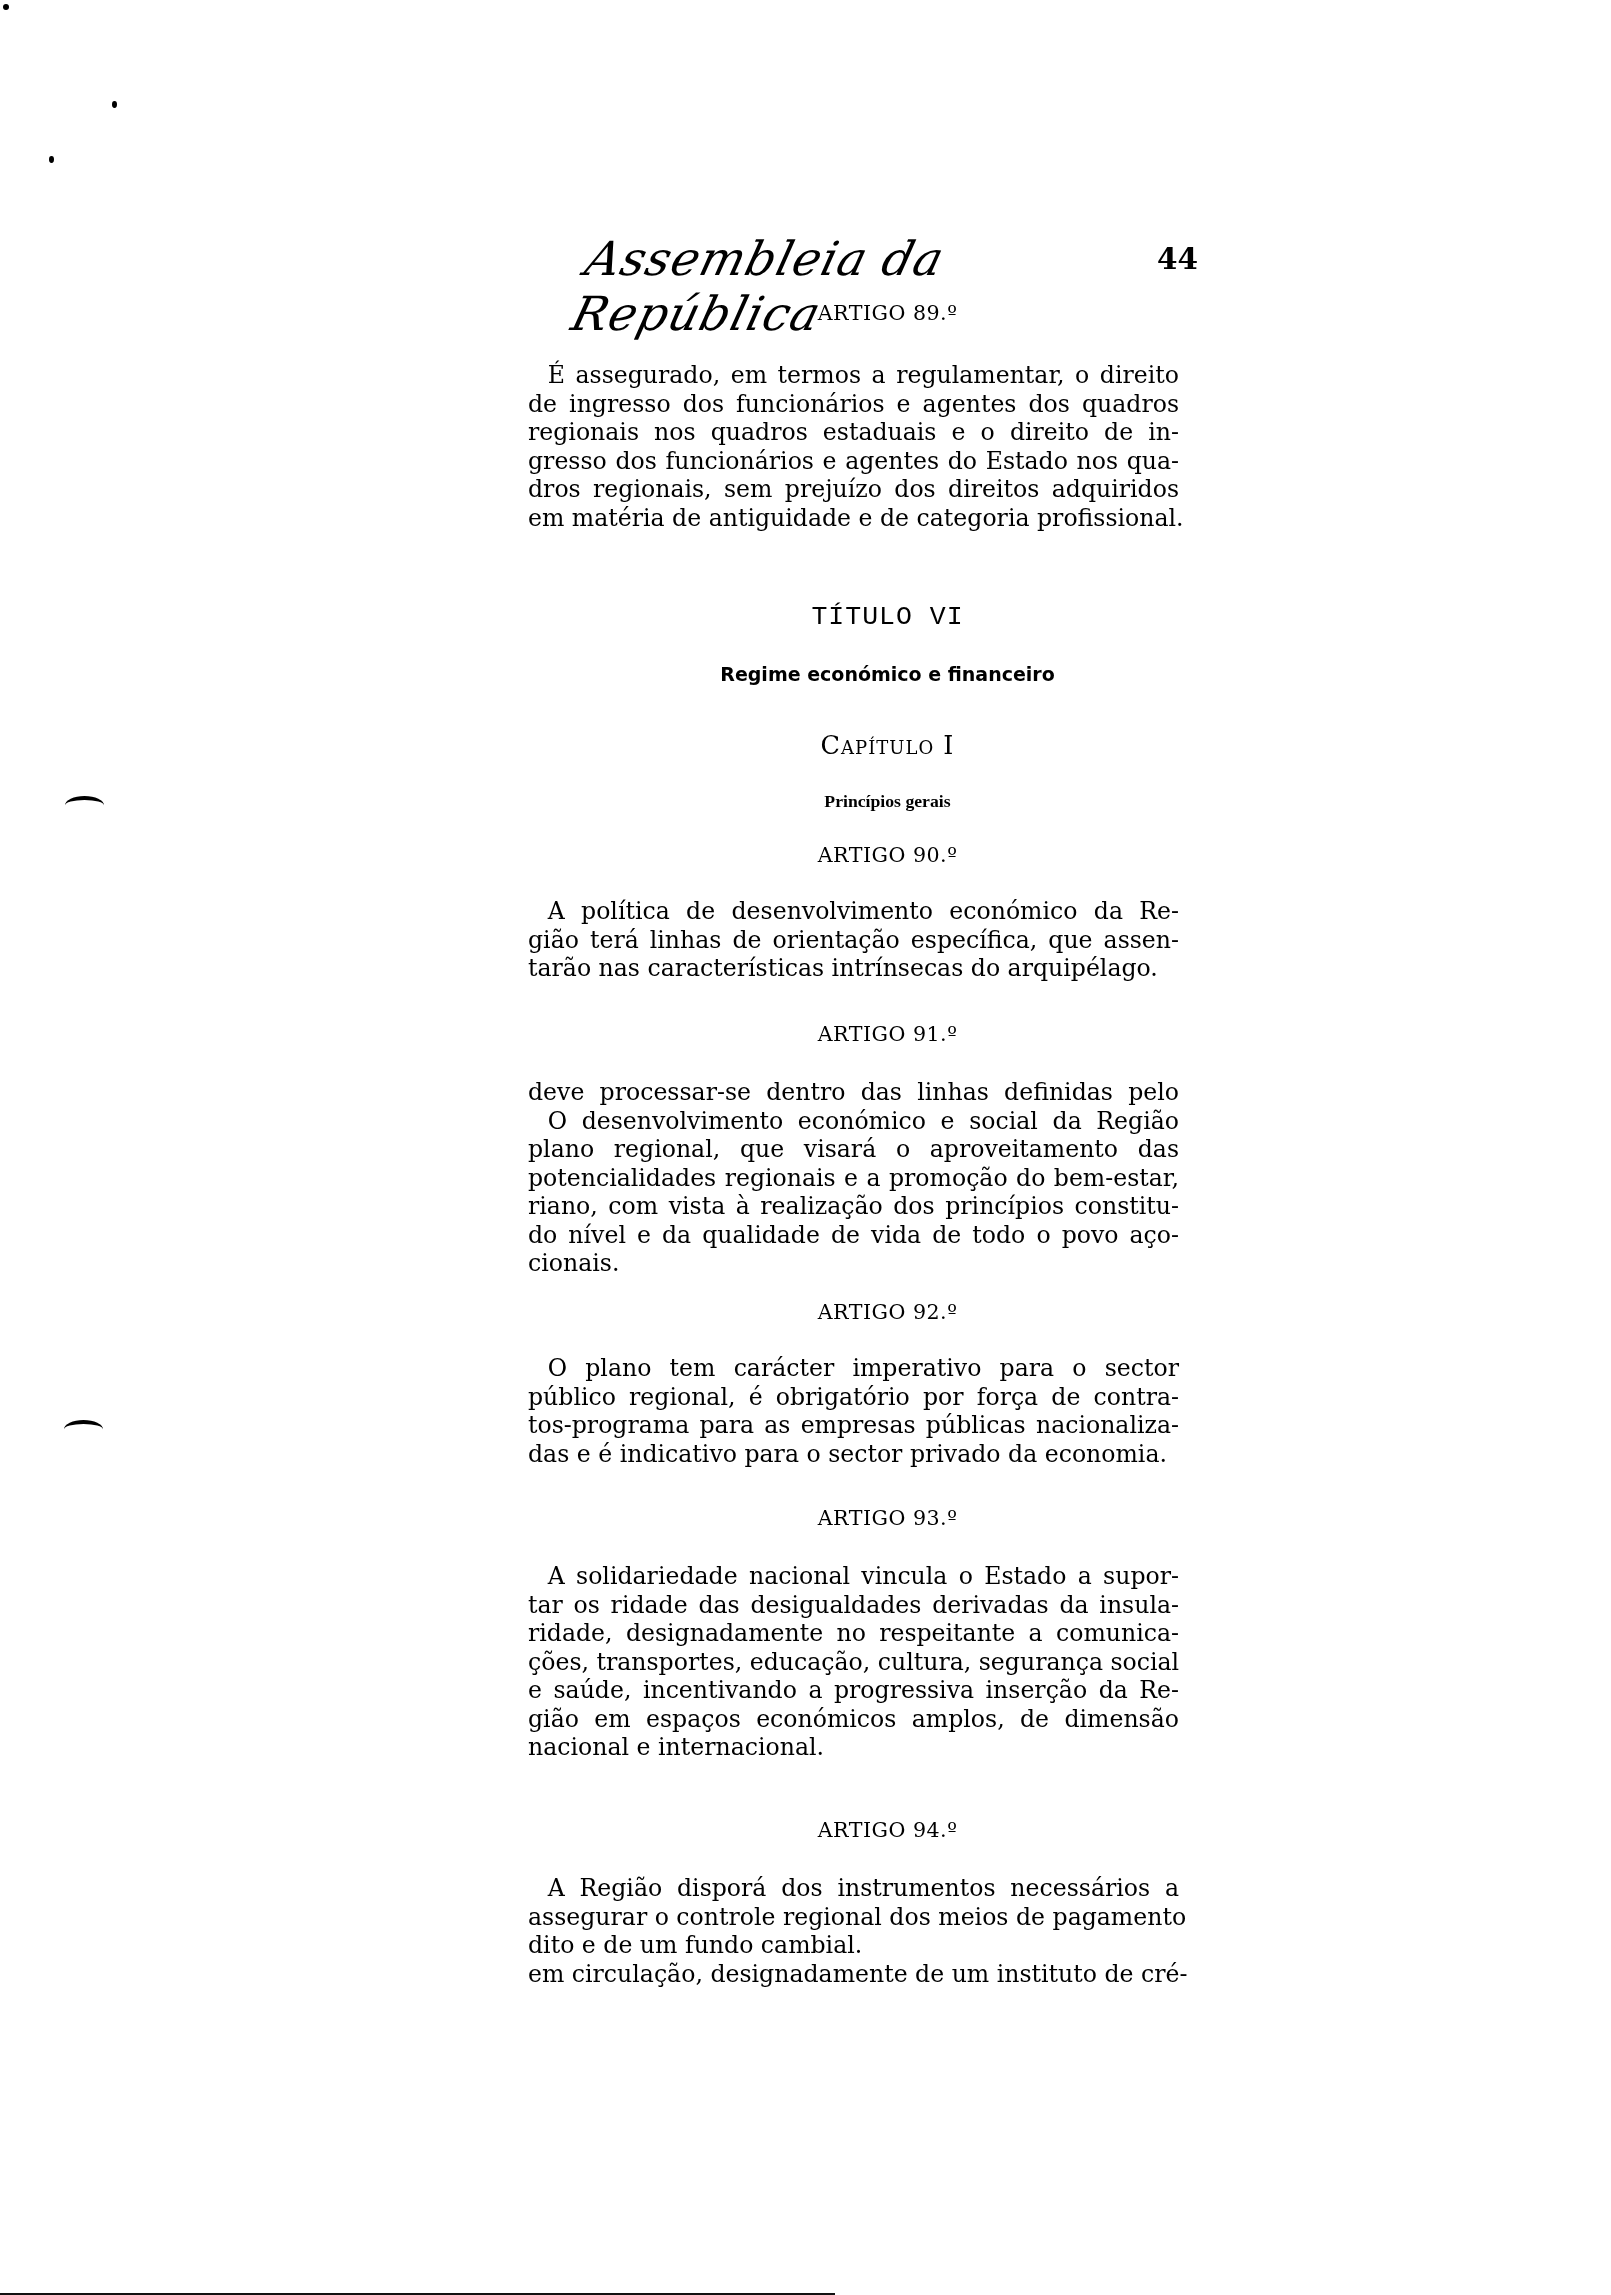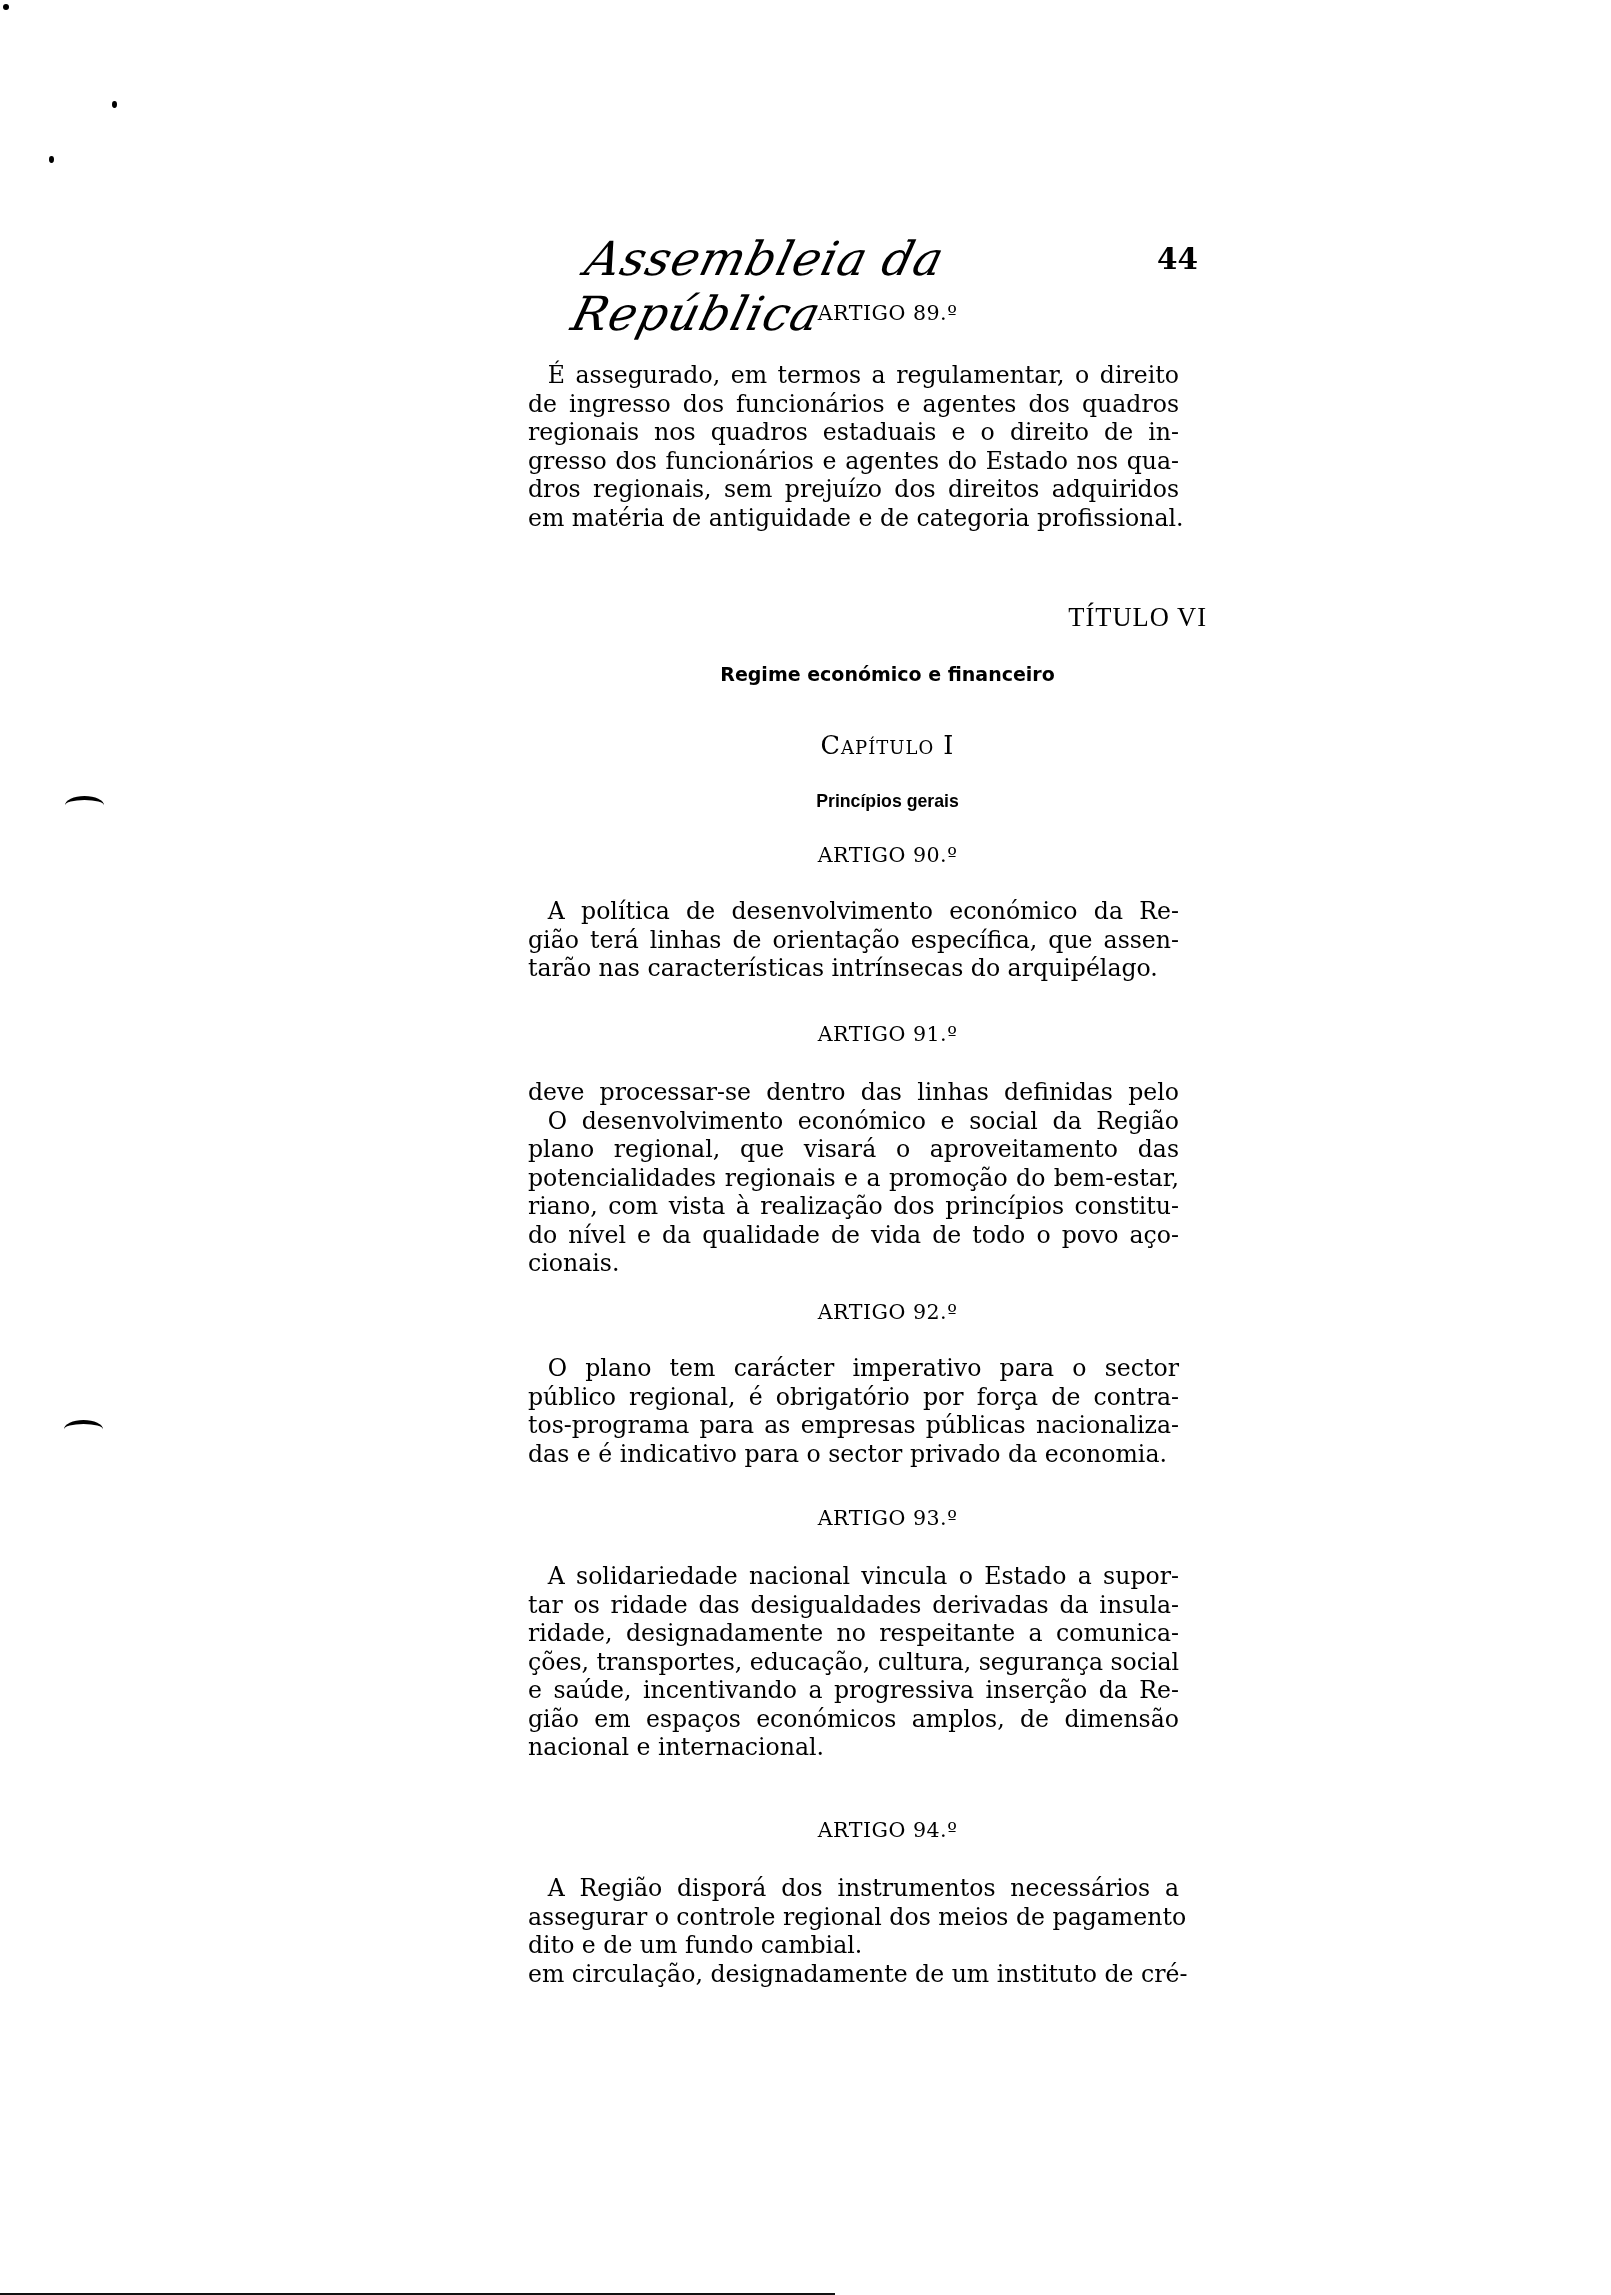--- a/index.html
+++ b/index.html
@@ -4,24 +4,24 @@
 <style>
   html, body { margin: 0; padding: 0; background: #ffffff; }
   body { width: 1612px; height: 2295px; position: relative; overflow: hidden; font-family: "DejaVu Serif", "Liberation Serif", serif; color: #000; }
   .page { position: absolute; left: 0; top: 0; width: 1612px; height: 2295px; background: #fff; }
 
   .header-script { position: absolute; left: 580px; top: 231px; width: 590px; font-family: "DejaVu Serif", serif; font-style: italic; font-size: 47px; letter-spacing: 1px; transform: skewX(-14deg); }
   .page-number { position: absolute; left: 1157px; top: 241px; font-family: "DejaVu Serif", serif; font-weight: bold; font-size: 29.5px; }
 
   .centered { position: absolute; left: 568px; width: 639px; text-align: center; }
   .artigo { font-family: "DejaVu Serif", serif; font-size: 20.6px; letter-spacing: 0.5px; }
-  .titulo { font-family: Liberation Serif, serif; font-size: 26.5px; letter-spacing: 1px; text-align: right; }
+  .titulo { font-family: Liberation Mono, monospace; font-size: 26.5px; letter-spacing: 1px; }
   .subtitle-bold { font-family: "DejaVu Sans", sans-serif; font-weight: bold; font-size: 19px; }
   .capitulo { font-family: "DejaVu Serif", serif; font-size: 25.5px; font-variant: small-caps; letter-spacing: 1px; }
-  .secao { font-family: Liberation Sans, sans-serif; font-weight: bold; font-size: 17.7px; text-align: center; }
+  .secao { font-family: Liberation Serif, serif; font-weight: bold; font-size: 17.7px; text-align: center; }
 
   .para { position: absolute; left: 528px; width: 651px; font-family: "DejaVu Serif", serif; font-size: 23.6px; line-height: 28.5px; text-align: justify; }
   .line { display: block; text-align: justify; text-align-last: justify; white-space: nowrap; overflow: visible; }
   .line.last { text-align-last: left; }
   .line.indent { padding-left: 19.7px; }
 
   .mark { position: absolute; background: #000; }
   .arc { position: absolute; width: 39px; height: 14.7px; border-top: 4.9px solid #000; border-radius: 50% 50% 0 0; }
   .bottom-line { position: absolute; left: 0; top: 2293px; width: 835px; height: 2.5px; background: #111; }
 </style>

